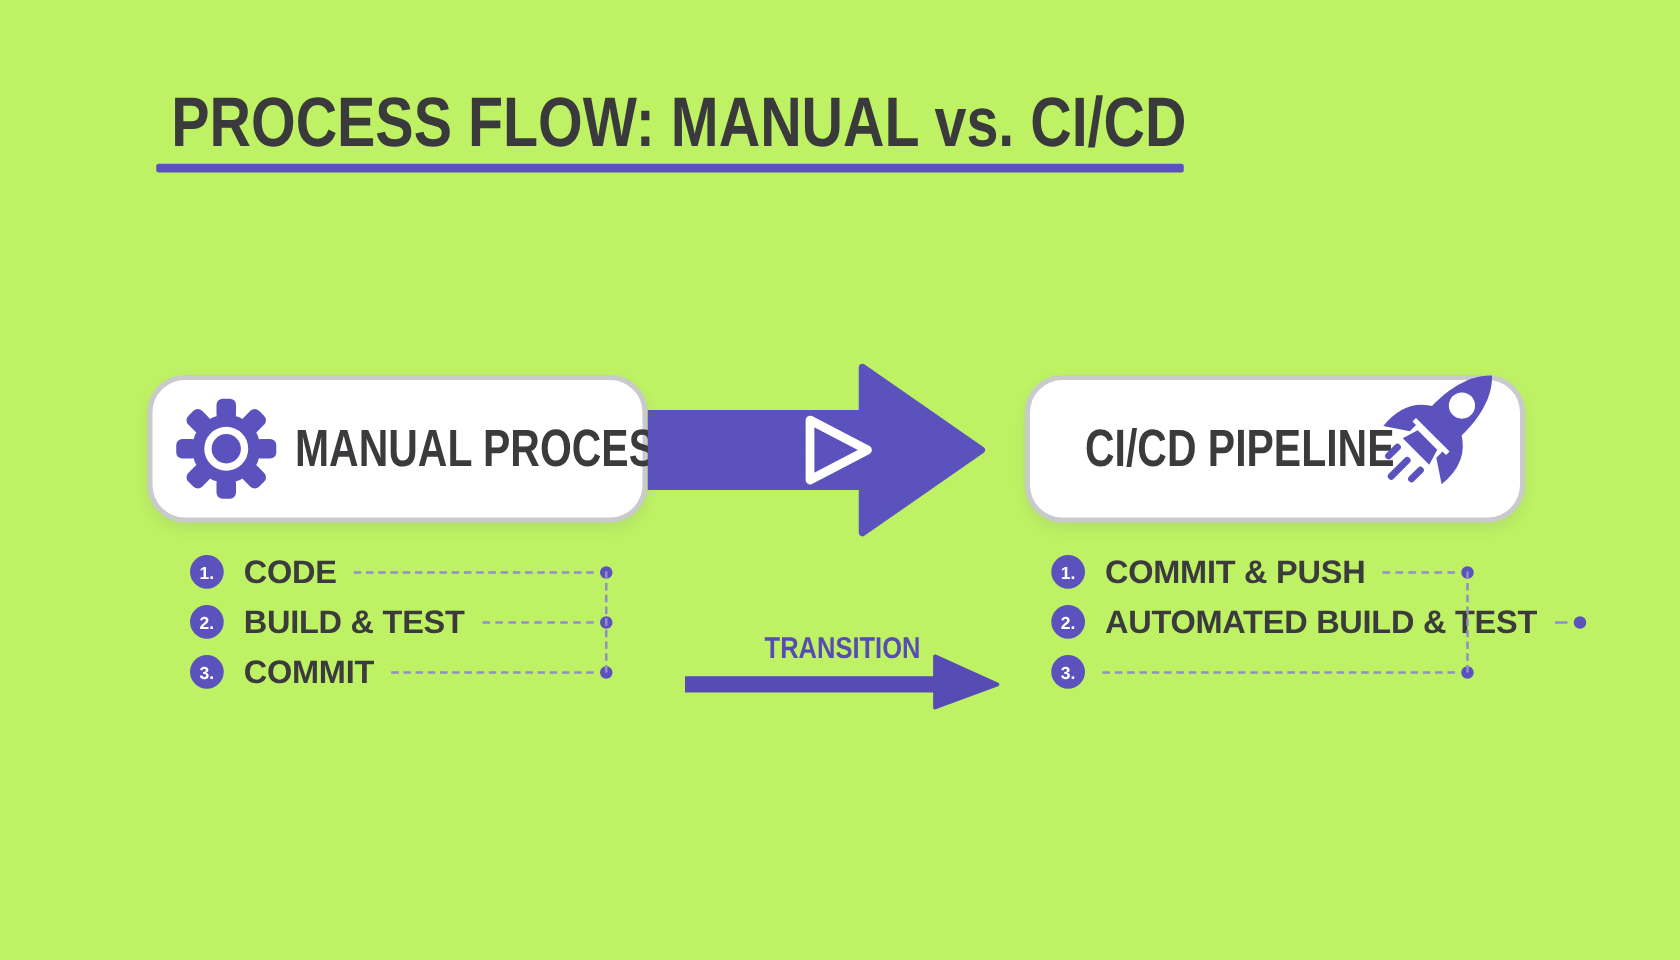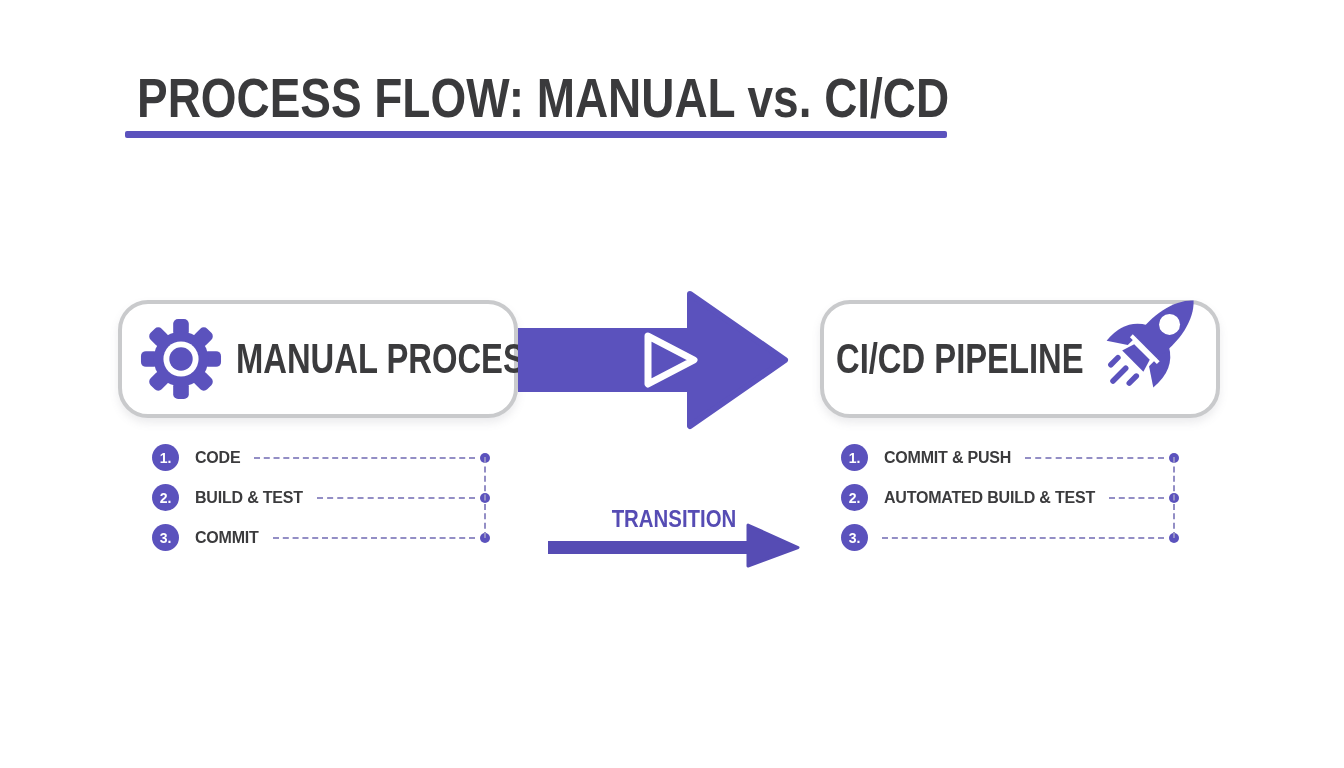--- a/index.html
+++ b/index.html
@@ -1,18 +1,18 @@
 <!DOCTYPE html>
 <html><head>
 <meta charset="utf-8">
 <style>
   html,body{margin:0;padding:0;background:#e8e8e8;}
   .canvas{
     position:relative;width:1344px;height:768px;overflow:hidden;
-    background:#ffffff;
+    background:#bef264;
     font-family:"Liberation Sans", sans-serif;
   }
   
   .page-title{
     position:absolute;left:137px;top:70px;margin:0;
     font-size:56px;font-weight:bold;color:#3a3a3c;line-height:56px;
     white-space:nowrap;letter-spacing:0px;
     transform:scaleX(0.82);transform-origin:left center;
   }
   .title-underline{
@@ -20,21 +20,21 @@
     background:#5b52bd;border-radius:2px;
   }
   
   .proc-box{
     position:absolute;top:300px;width:400px;height:118px;box-sizing:border-box;
     background:#ffffff;border:4px solid #c9cacc;border-radius:30px;
     display:flex;align-items:center;
     box-shadow:0 5px 9px rgba(110,110,125,0.13);
   }
   .proc-box.left{left:118px;padding-left:18px;}
-  .proc-box.right{left:820px;padding-left:12px;}
+  .proc-box.right{left:820px;padding-left:44px;}
   .proc-label{
     font-size:42px;font-weight:bold;color:#3b3b3d;white-space:nowrap;
     transform:scaleX(0.78);transform-origin:left center;letter-spacing:0;
   }
   .proc-box.left .proc-label{margin-left:14px;}
   .gear-wrap{flex:0 0 auto;width:82px;height:82px;}
   .rocket-wrap{position:absolute;left:1093px;top:284px;width:130px;height:124px;z-index:3;}
   
   .flow-arrow{position:absolute;left:518px;top:290px;width:272px;height:140px;z-index:2;}
   
@@ -43,21 +43,21 @@
   }
   .step-row.l{left:152px;}
   .step-row.r{left:841px;}
   .row-1{top:444px;} .row-2{top:484px;} .row-3{top:524px;}
   .step-num{
     flex:0 0 auto;width:27px;height:27px;border-radius:50%;background:#5b52bd;
     color:#ffffff;font-size:14px;font-weight:bold;
     display:flex;align-items:center;justify-content:center;
   }
   .step-label{
-    margin-left:16px;font-size:16px;font-weight:bold;color:#3b3b3d;
+    margin-left:16px;font-size:26px;font-weight:bold;color:#3b3b3d;
     white-space:nowrap;letter-spacing:-0.2px;
   }
   .leader-line{
     flex:1 1 auto;min-width:10px;height:0;margin-left:14px;margin-right:5px;
     border-top:2px dashed #938ec5;
   }
   .leader-dot{
     flex:0 0 auto;width:10px;height:10px;border-radius:50%;background:#5b52bd;
   }
   .steps-connector{

